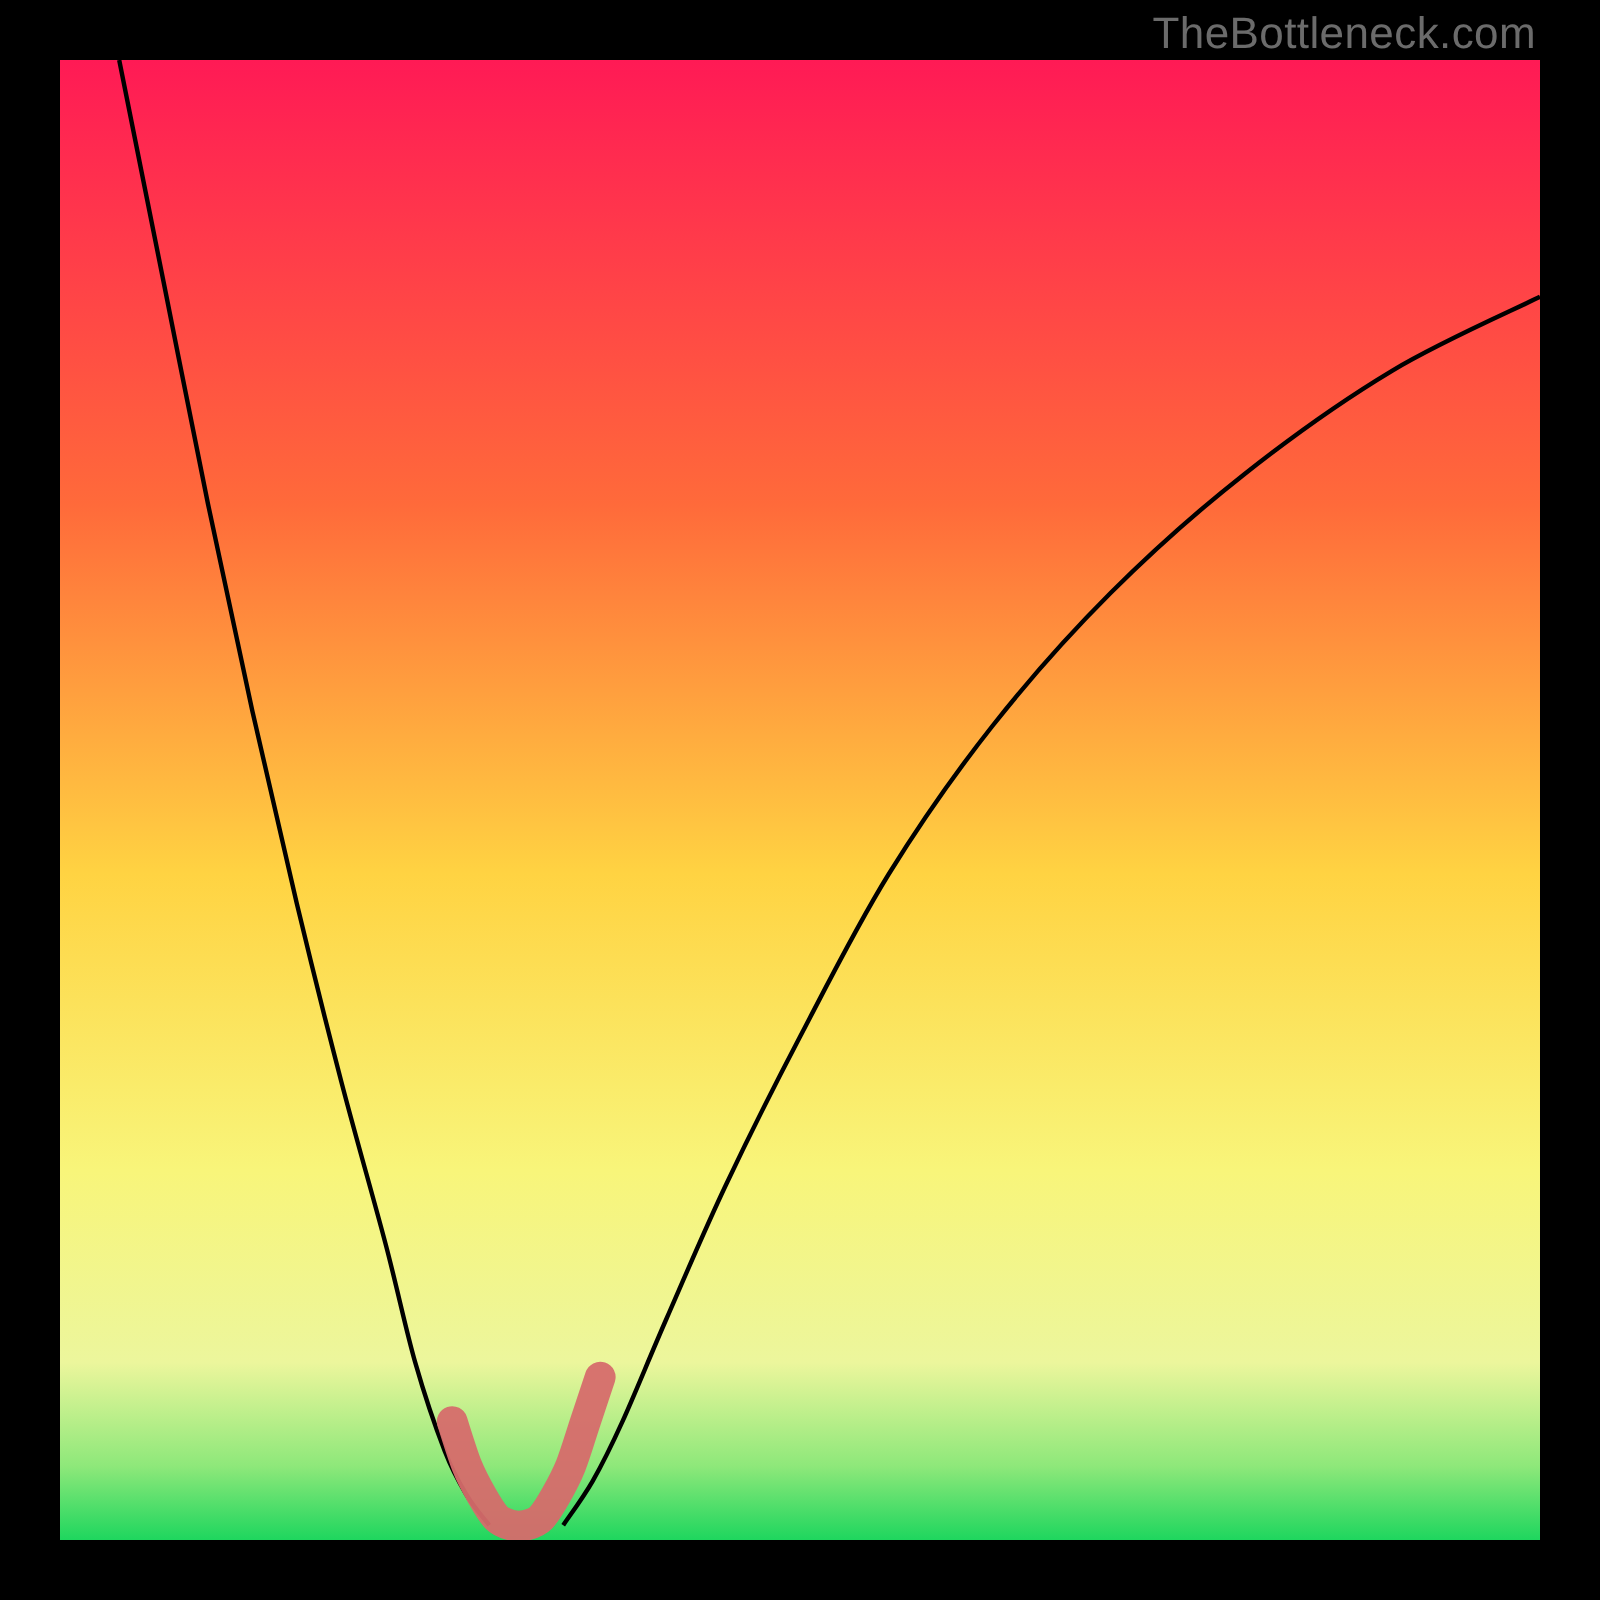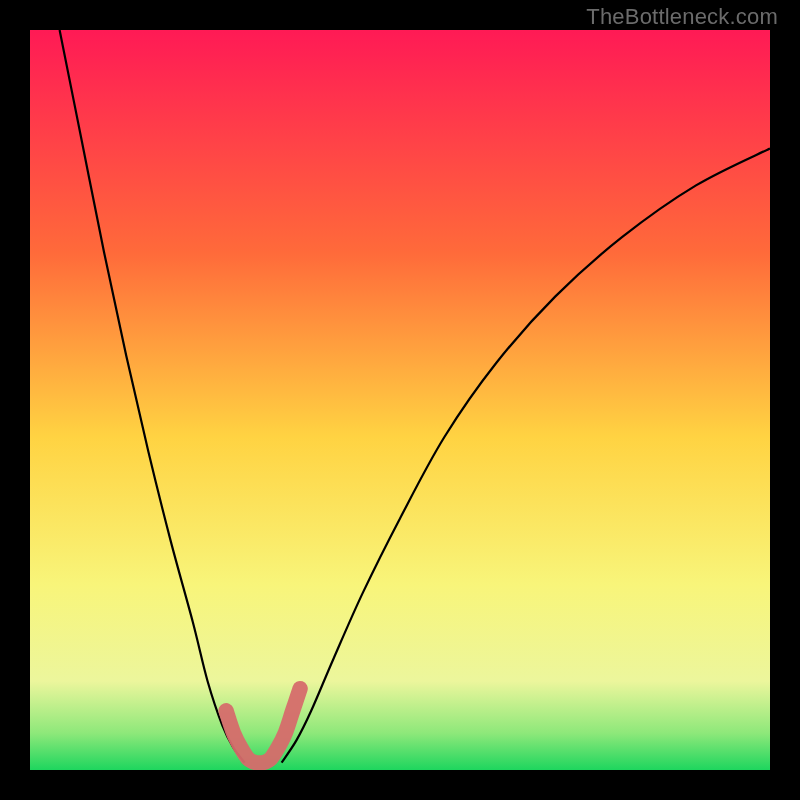--- a/index.html
+++ b/index.html
@@ -15,21 +15,21 @@
     position: absolute;
     left: 30px;
     top: 30px;
     width: 740px;
     height: 740px;
     background: #000;
   }
   .watermark {
     position: absolute;
     top: 4px;
-    right: 22px;
+    right: 32px;
     color: #6b6b6b;
     font-size: 22px;
     font-weight: 500;
     letter-spacing: 0.2px;
   }
   svg {
     display: block;
   }
 </style>
 </head>

